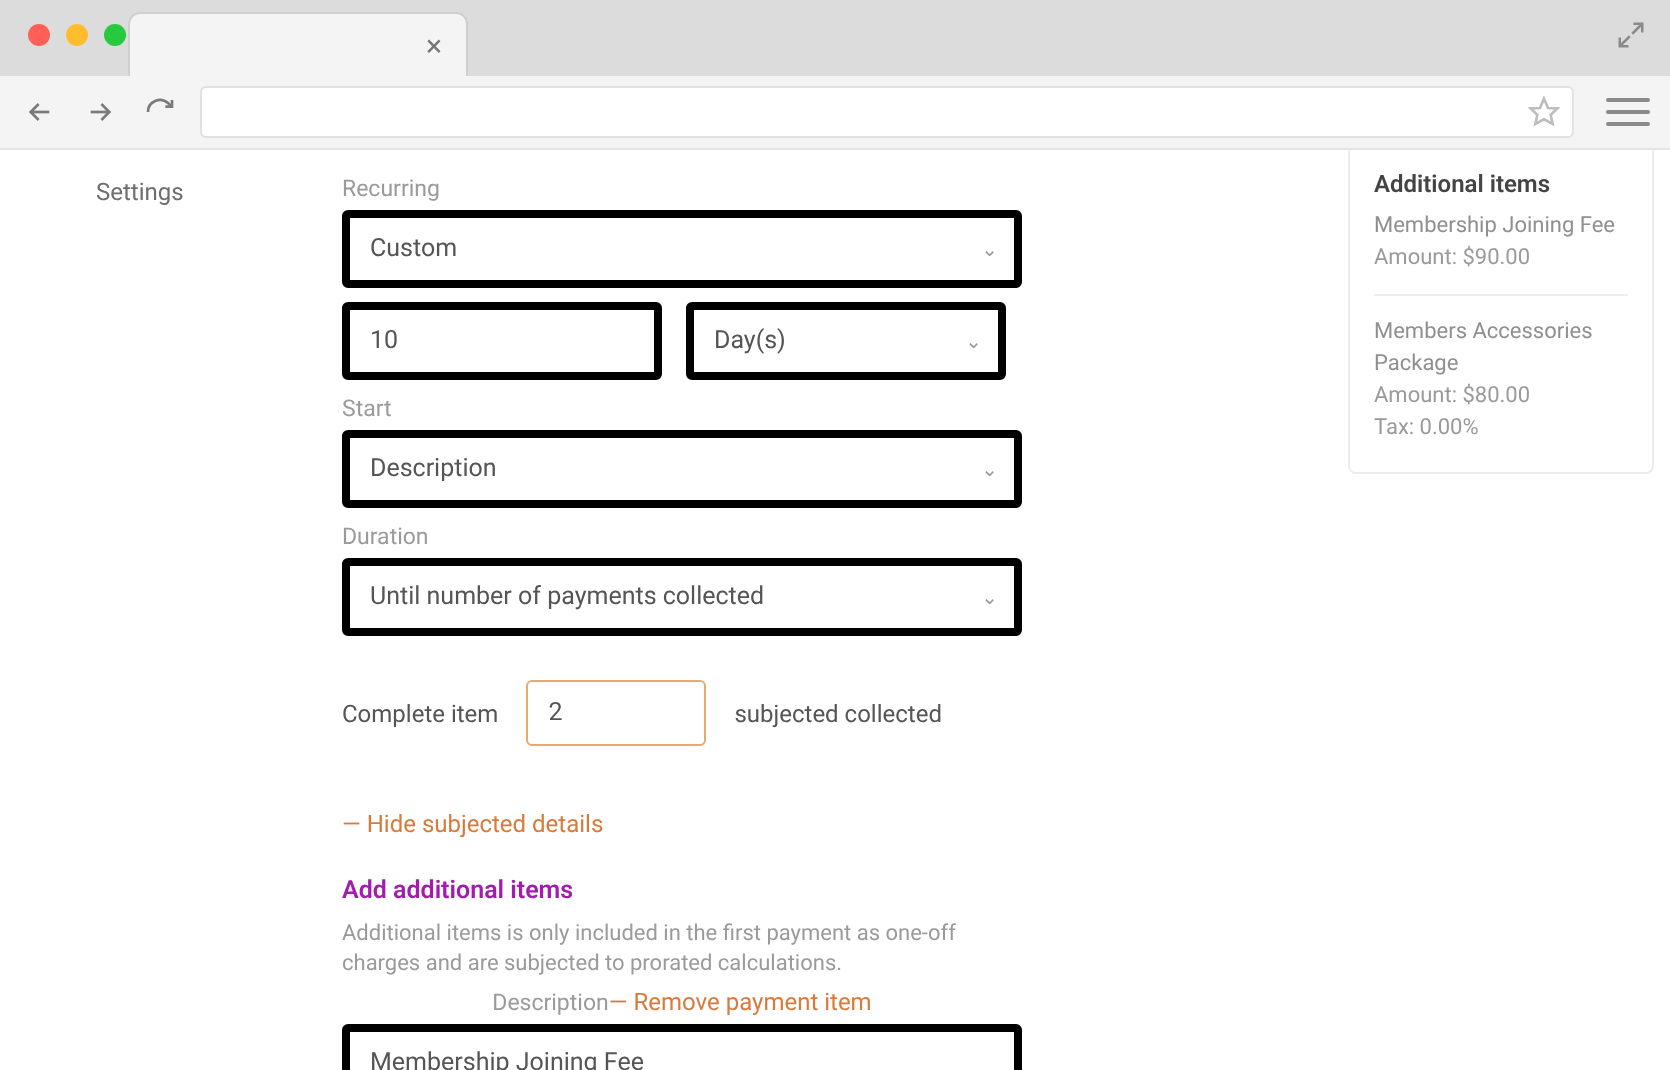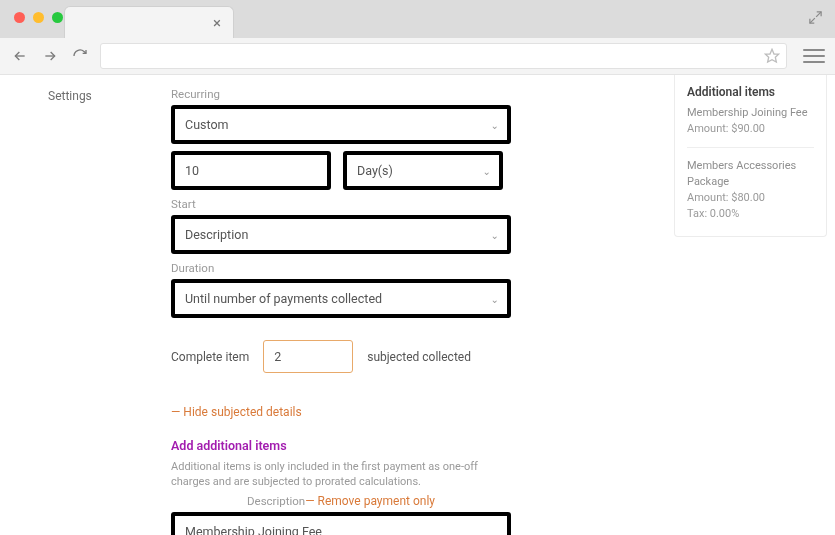--- a/index.html
+++ b/index.html
@@ -172,21 +172,21 @@
 
       <div style="margin-bottom:18px">
         <span class="orange-link dash">Hide subjected details</span>
       </div>
 
       <div class="section-title">Add additional items</div>
       <div class="helper">Additional items is only included in the first payment as one-off charges and are subjected to prorated calculations.</div>
 
       <div class="desc-row">
         <span class="label" style="margin-bottom:0">Description</span>
-        <span class="orange-link dash">Remove payment only</span>
+        <span class="orange-link dash">Remove payment item</span>
       </div>
       <div class="textarea-wrap field-group">
         <textarea class="textarea" style="">Membership Joining Fee</textarea>
       </div>
 
     </div>
 
     <aside class="side-panel">
       <h4>Additional items</h4>
       <div class="item">

